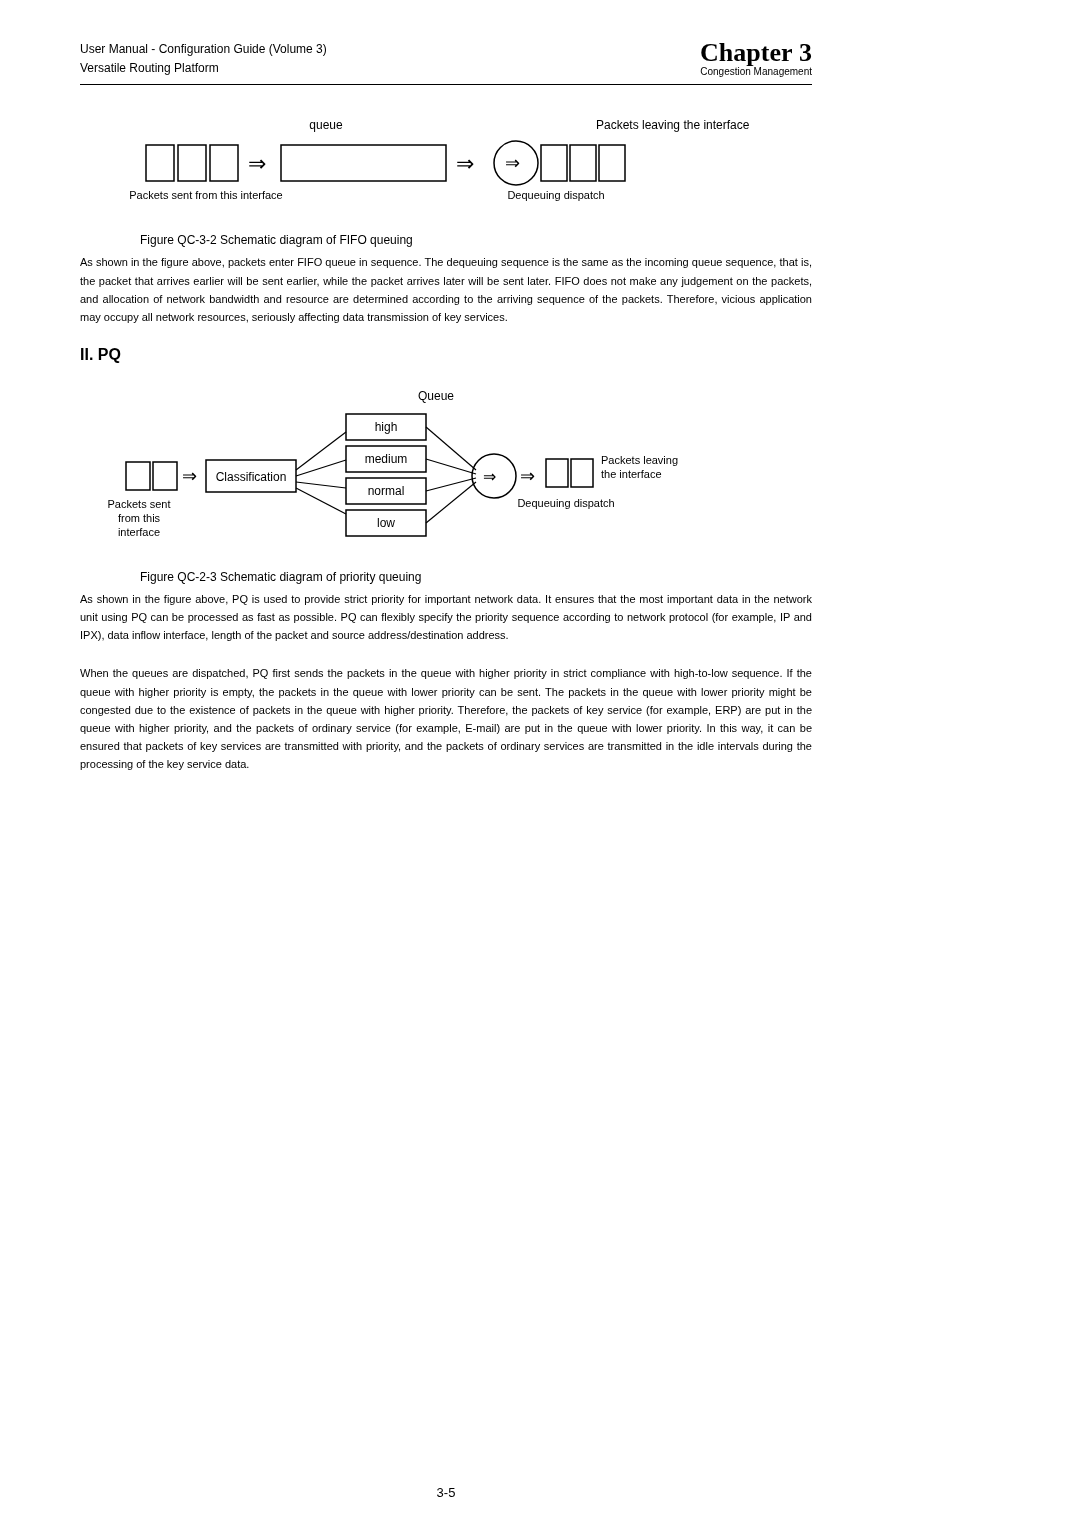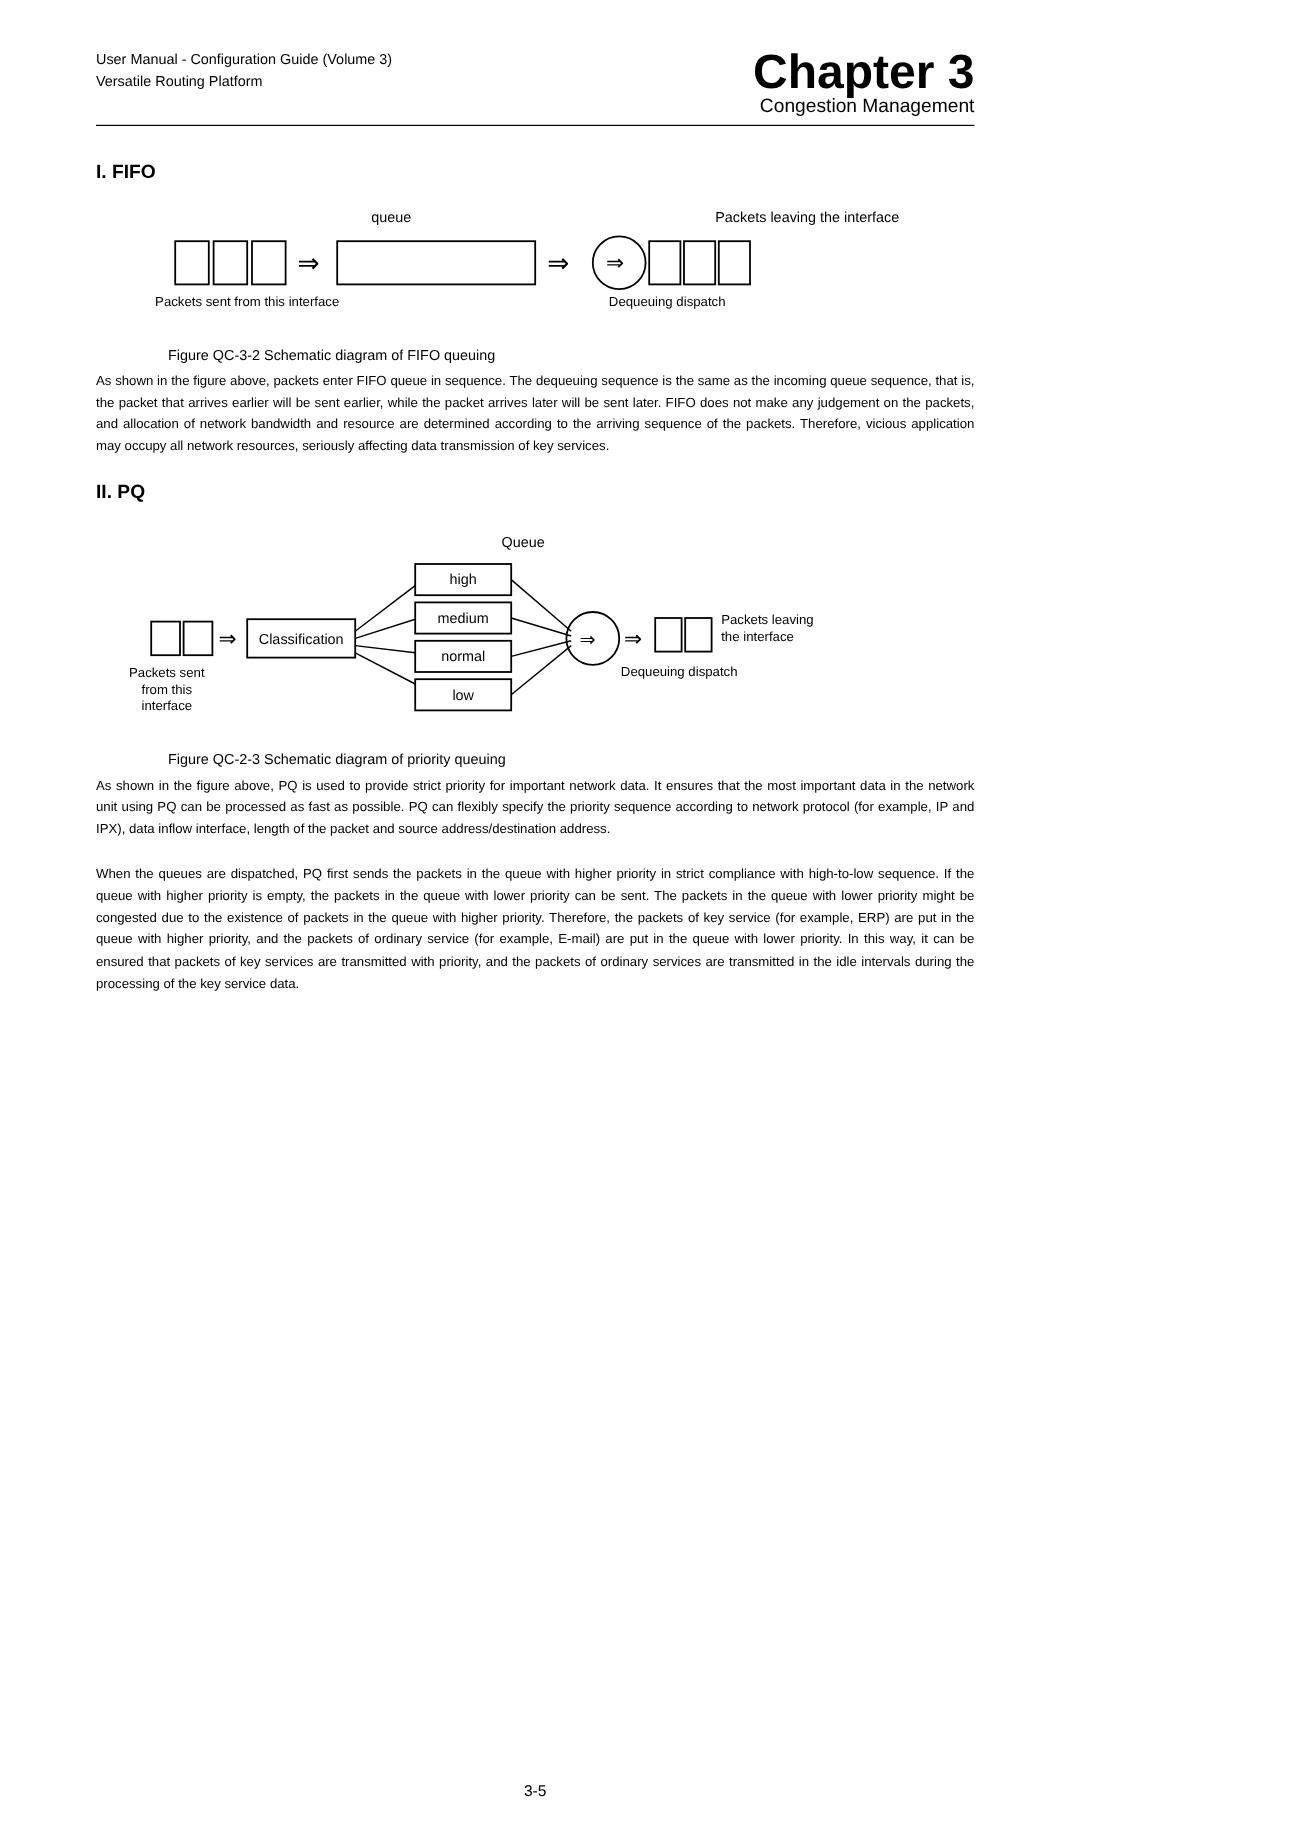--- a/index.html
+++ b/index.html
@@ -26,26 +26,27 @@
       margin-bottom: 30px;
     }
     .header-left {
       font-size: 12px;
       line-height: 1.6;
     }
     .header-right {
       text-align: right;
     }
     .header-right .chapter-title {
-      font-size: 40px;
+      font-size: 26px;
       font-weight: bold;
       line-height: 1;
+      font-family: Liberation Serif, serif;
     }
     .header-right .chapter-sub {
-      font-size: 16px;
+      font-size: 10px;
     }
 
     .section-heading {
       font-size: 16px;
       font-weight: bold;
       margin-bottom: 18px;
     }
     .figure-caption {
       font-size: 12px;
       margin-top: 8px;
@@ -99,21 +100,20 @@
     </div>
     <div class="header-right">
       <div class="chapter-title">
         <span>Chapter</span>&nbsp;<span>3</span>
       </div>
       <div class="chapter-sub">Congestion Management</div>
     </div>
   </div>
 
   <div>
-    <div class="section-heading">I. FIFO</div>
 
     <div class="fifo-svg-wrapper">
       <svg width="700" height="110" viewBox="0 0 700 110">
 
         <text x="230" y="14" font-size="12" text-anchor="middle">queue</text>
 
         <text x="500" y="14" font-size="12" text-anchor="start">Packets leaving the interface</text>
 
         <rect x="50" y="30" width="28" height="36" fill="none" stroke="#000" stroke-width="1.5"></rect>
         <rect x="82" y="30" width="28" height="36" fill="none" stroke="#000" stroke-width="1.5"></rect>

